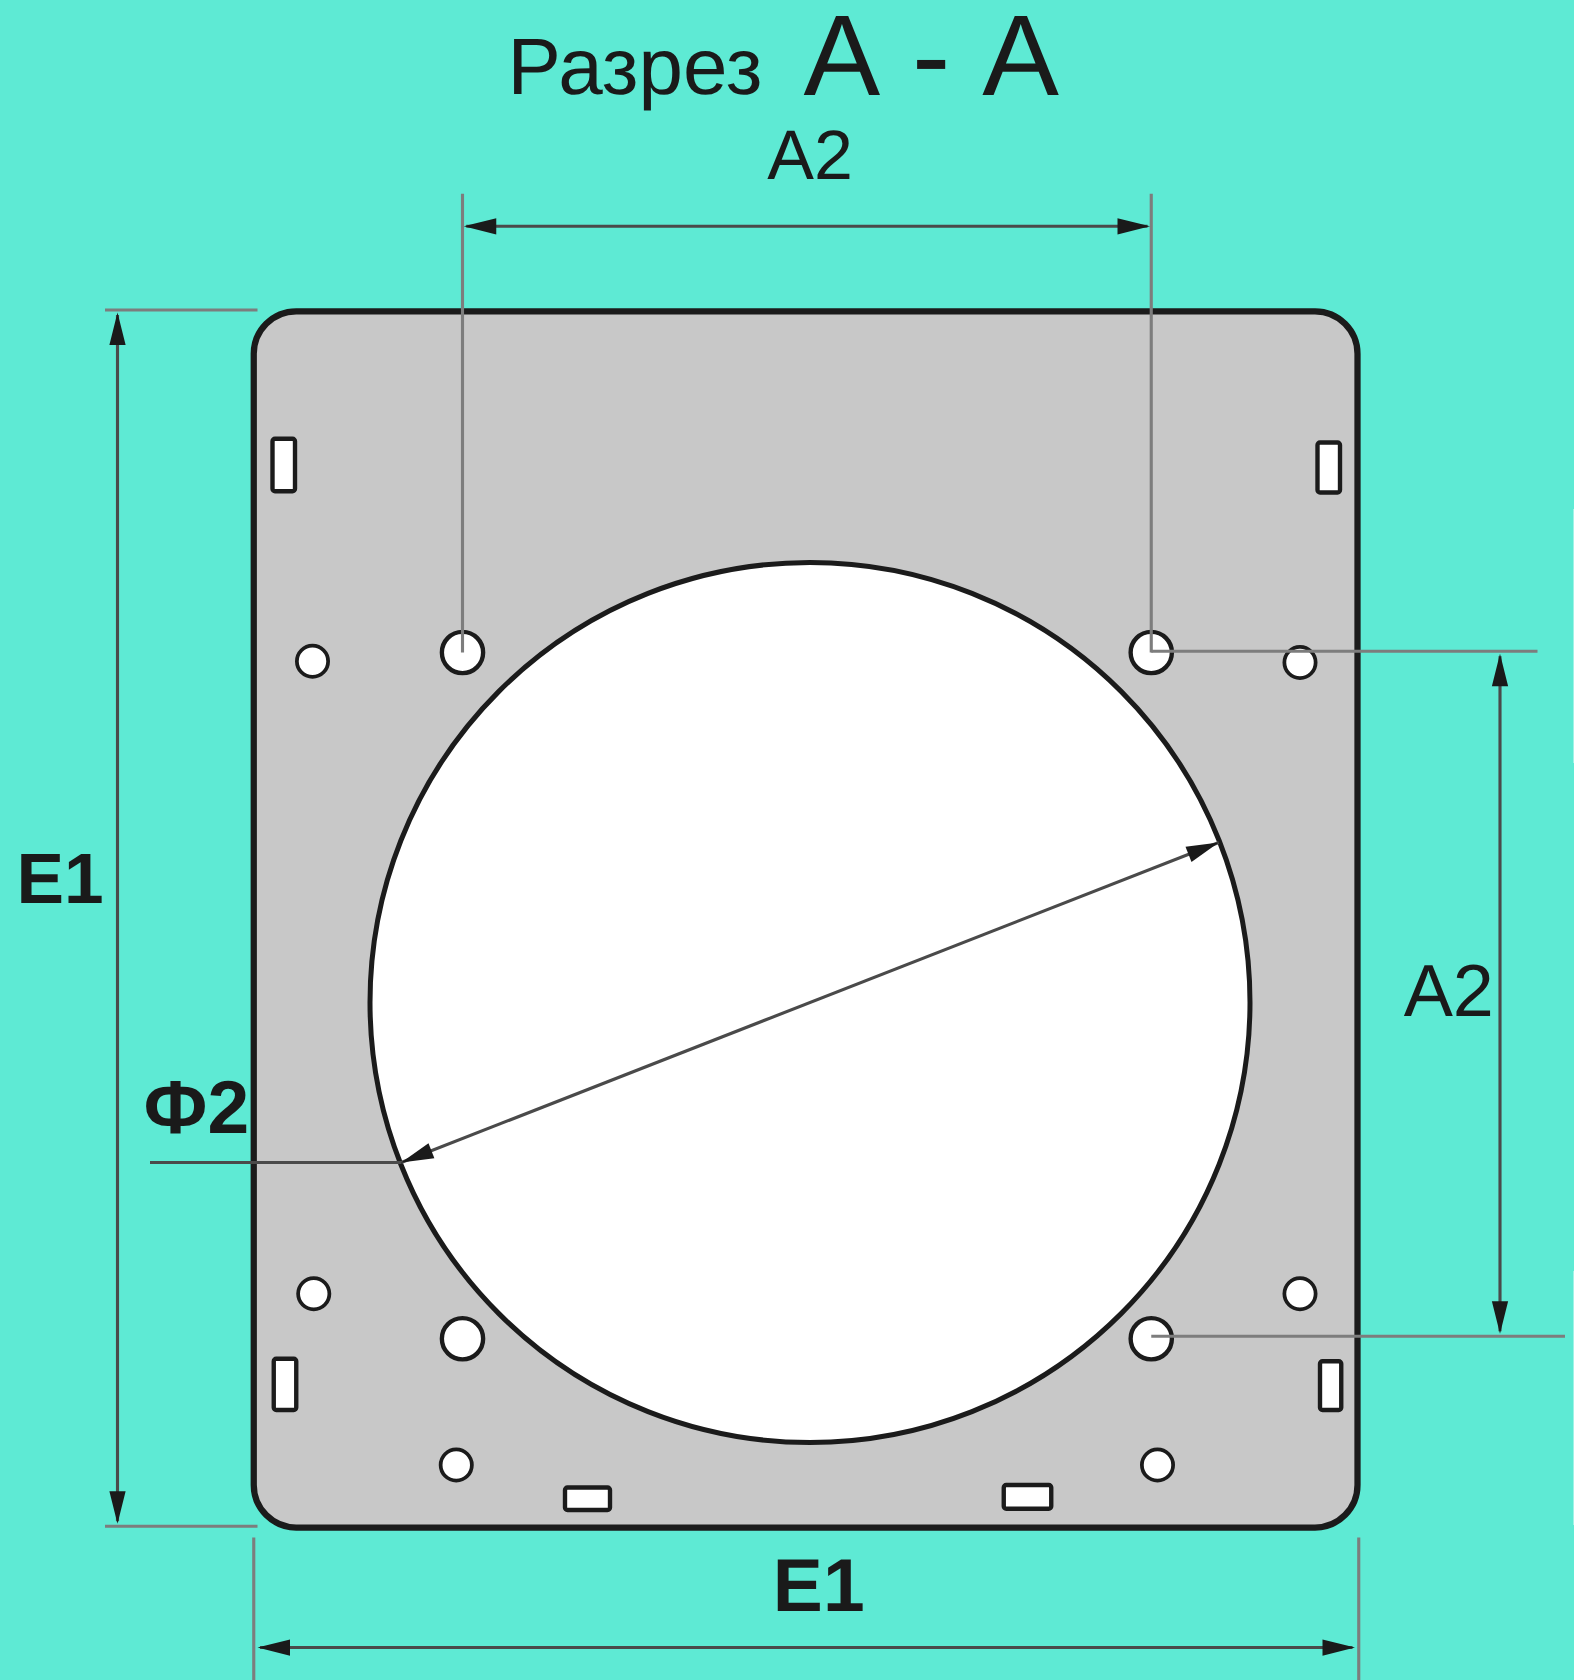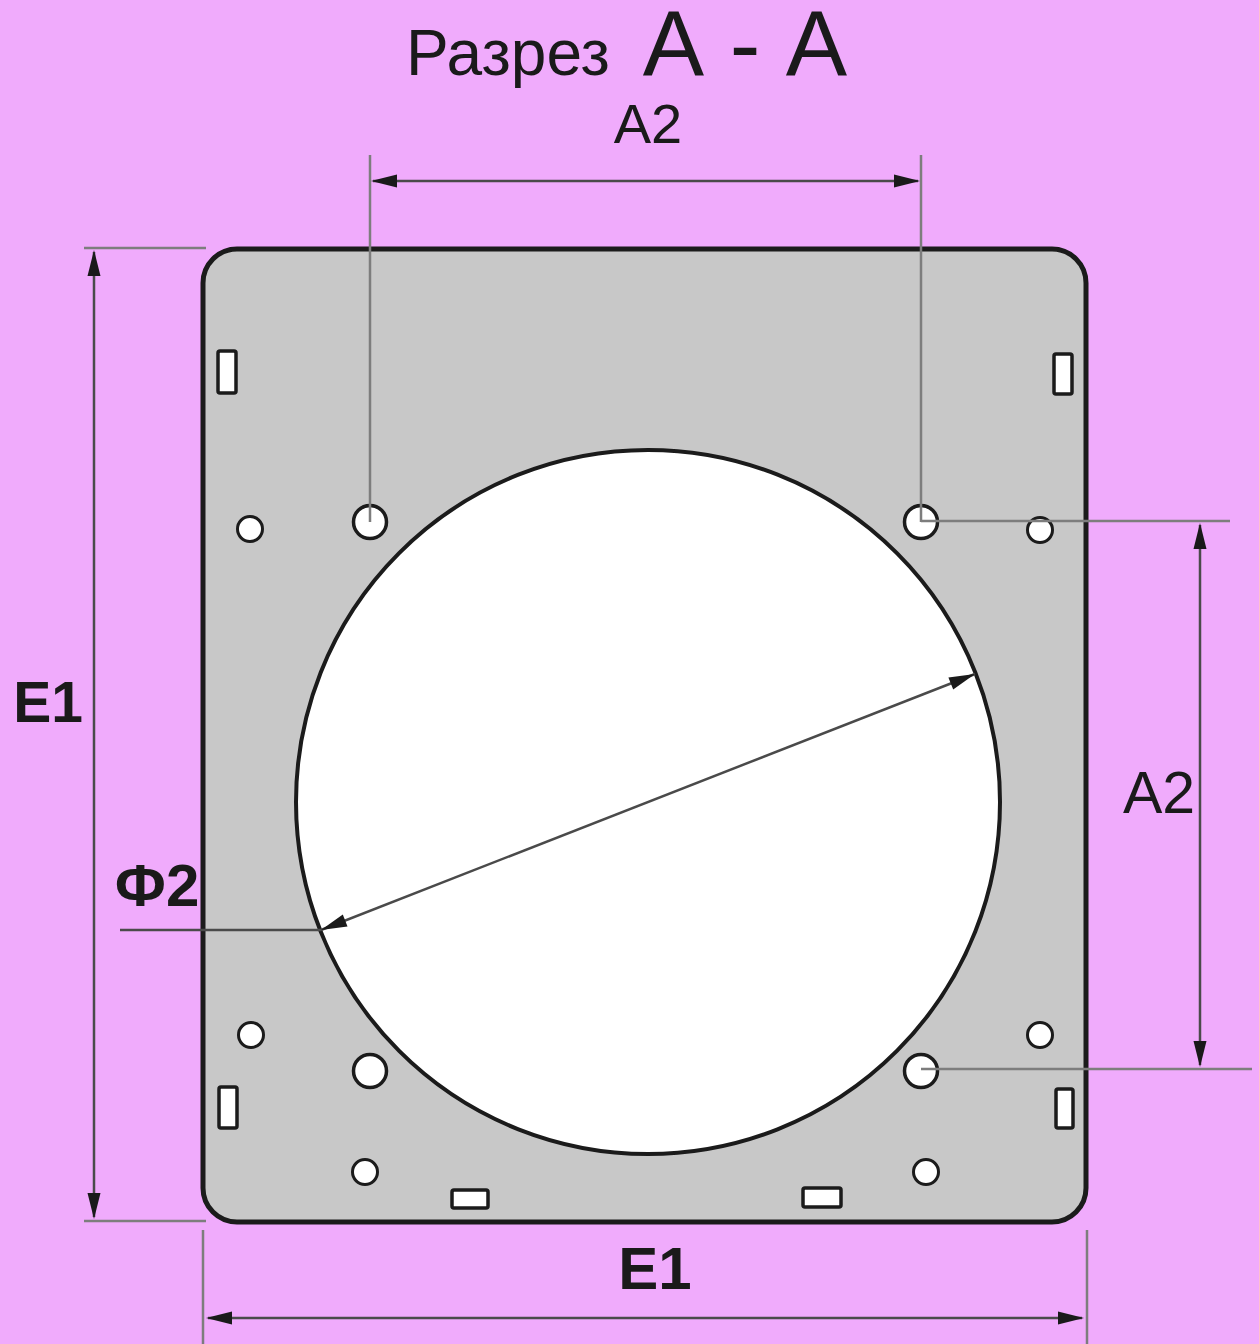--- a/index.html
+++ b/index.html
@@ -4,21 +4,21 @@
 <style>
   html, body {
     margin: 0;
     padding: 0;
     background: #ffffff;
   }
   .stage {
     position: relative;
     width: 1259px;
     height: 1344px;
-    background: #f0abfc;
+    background: #5eead4;
     overflow: hidden;
   }
   svg {
     display: block;
   }
   .lbl {
     font-family: "Liberation Sans", sans-serif;
     fill: #1a1a1a;
   }
   .lbl-regular { font-weight: 400; }

